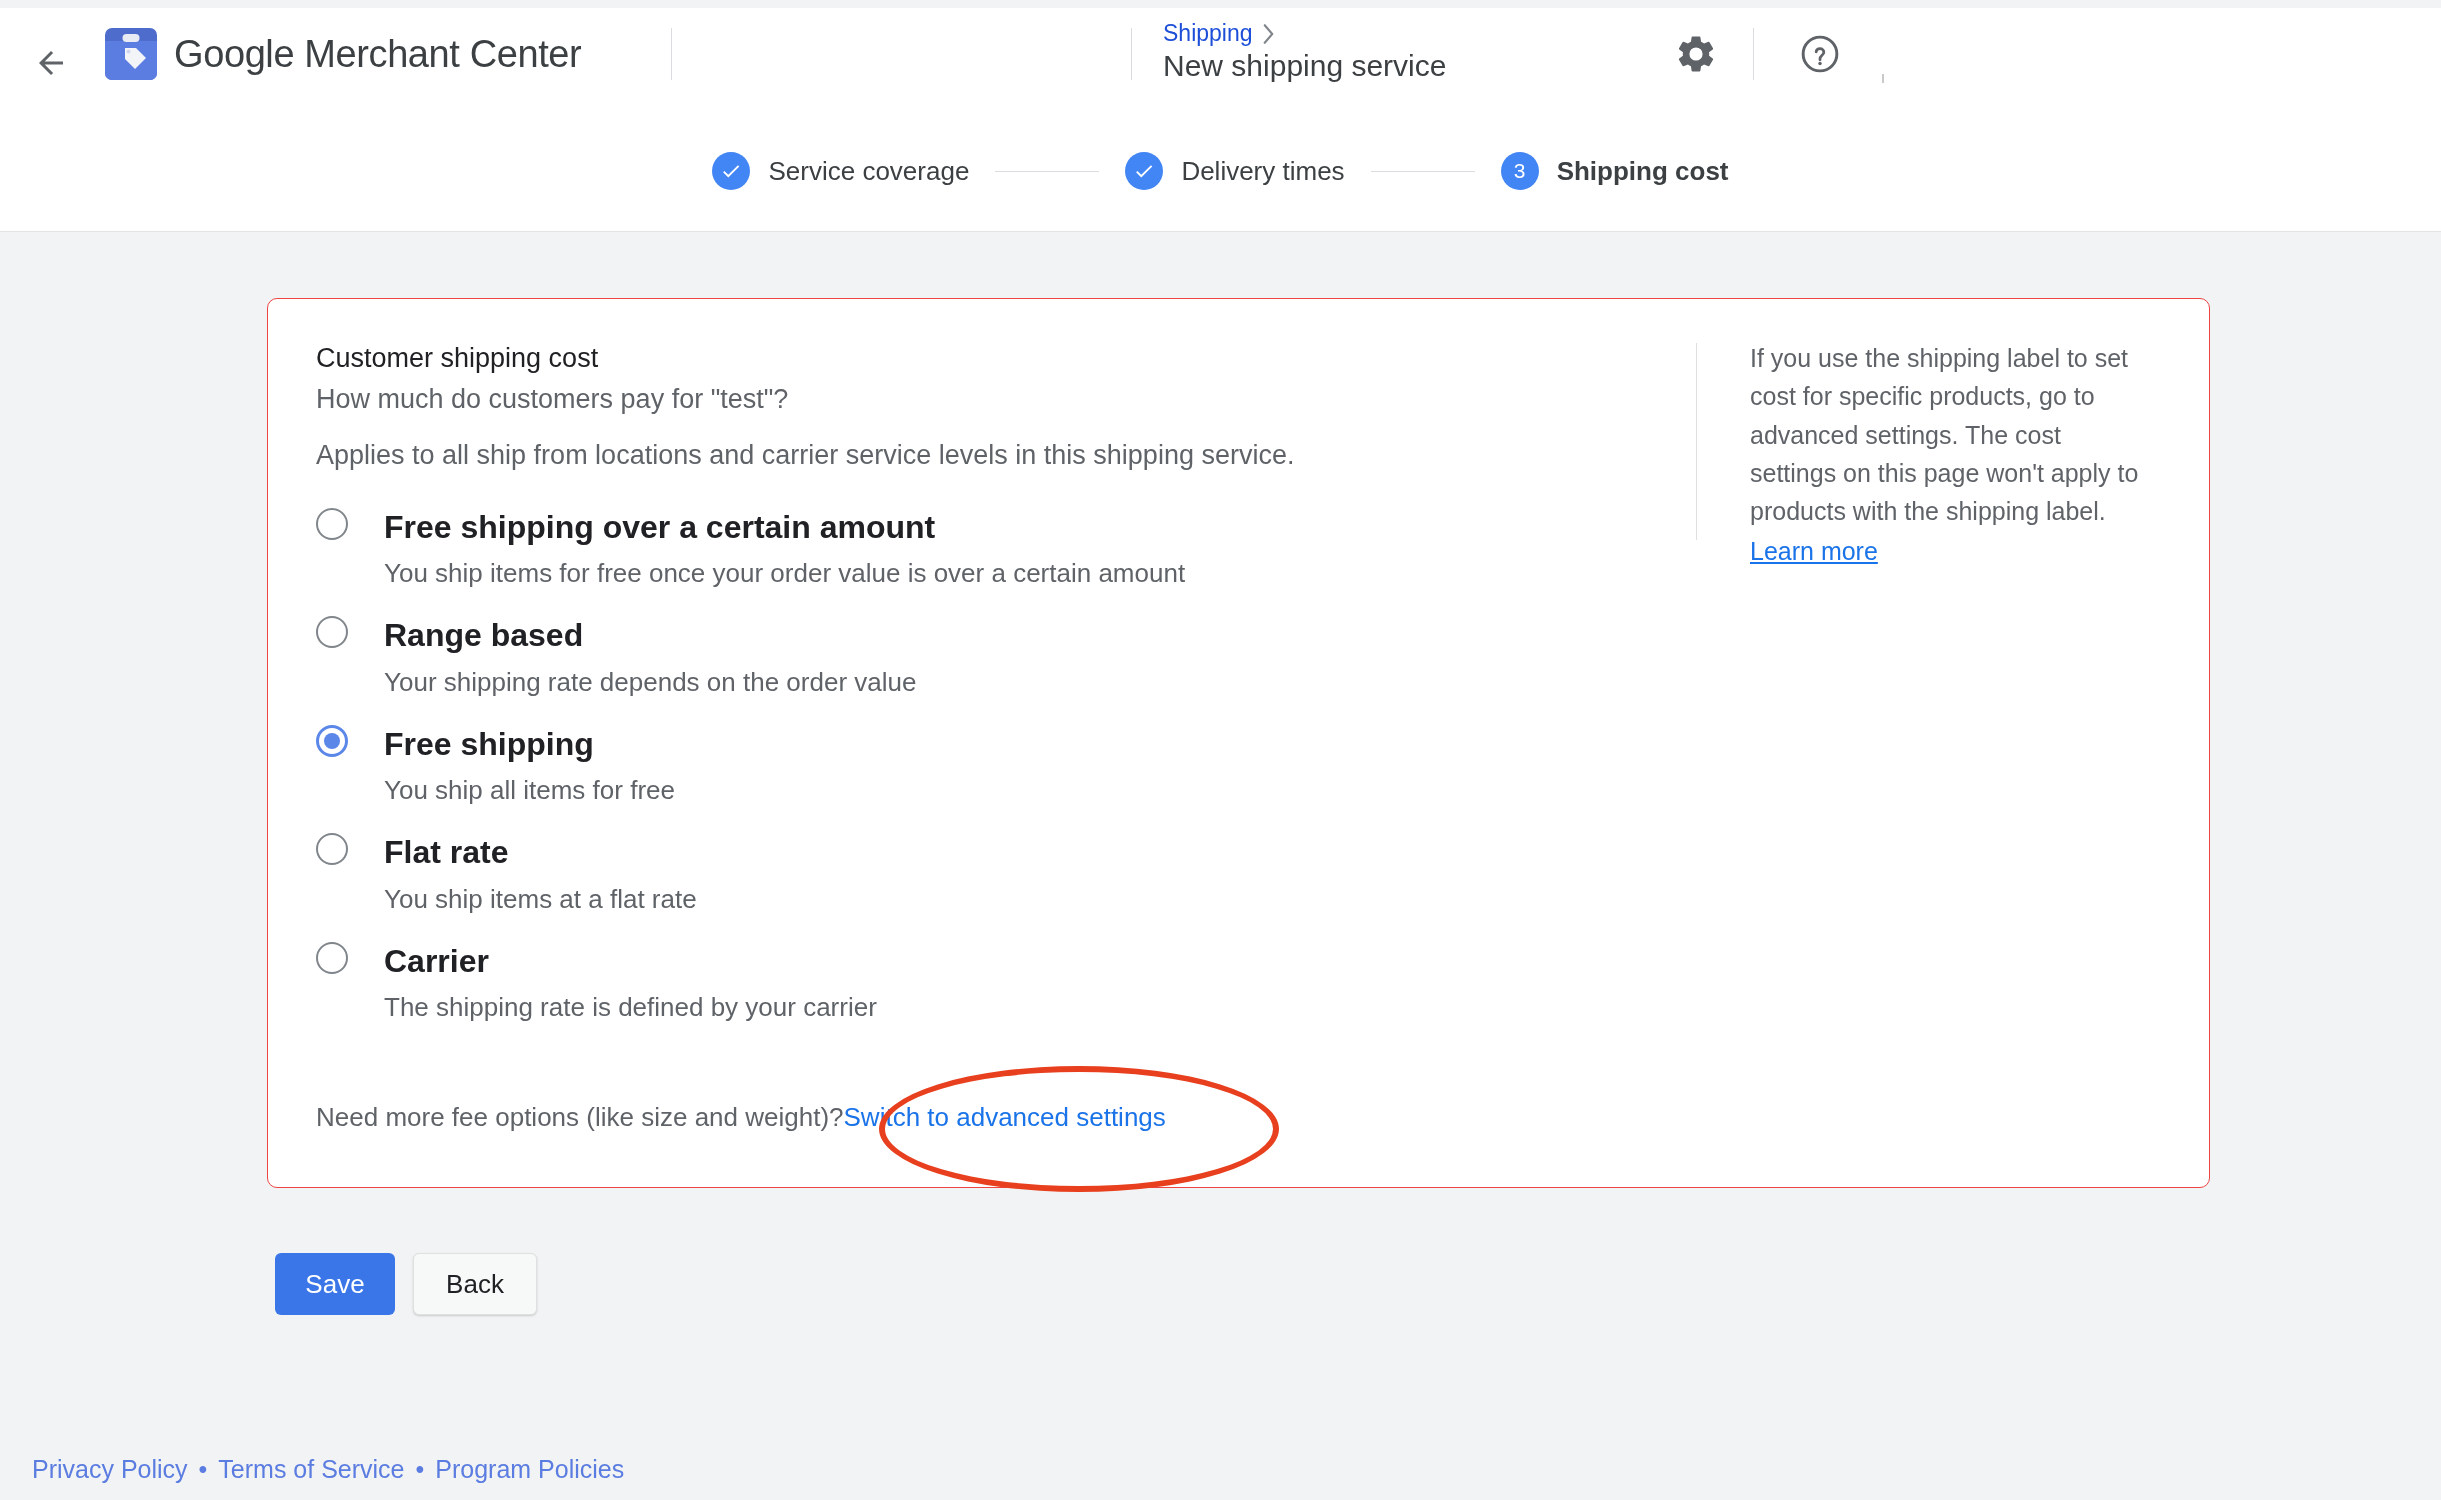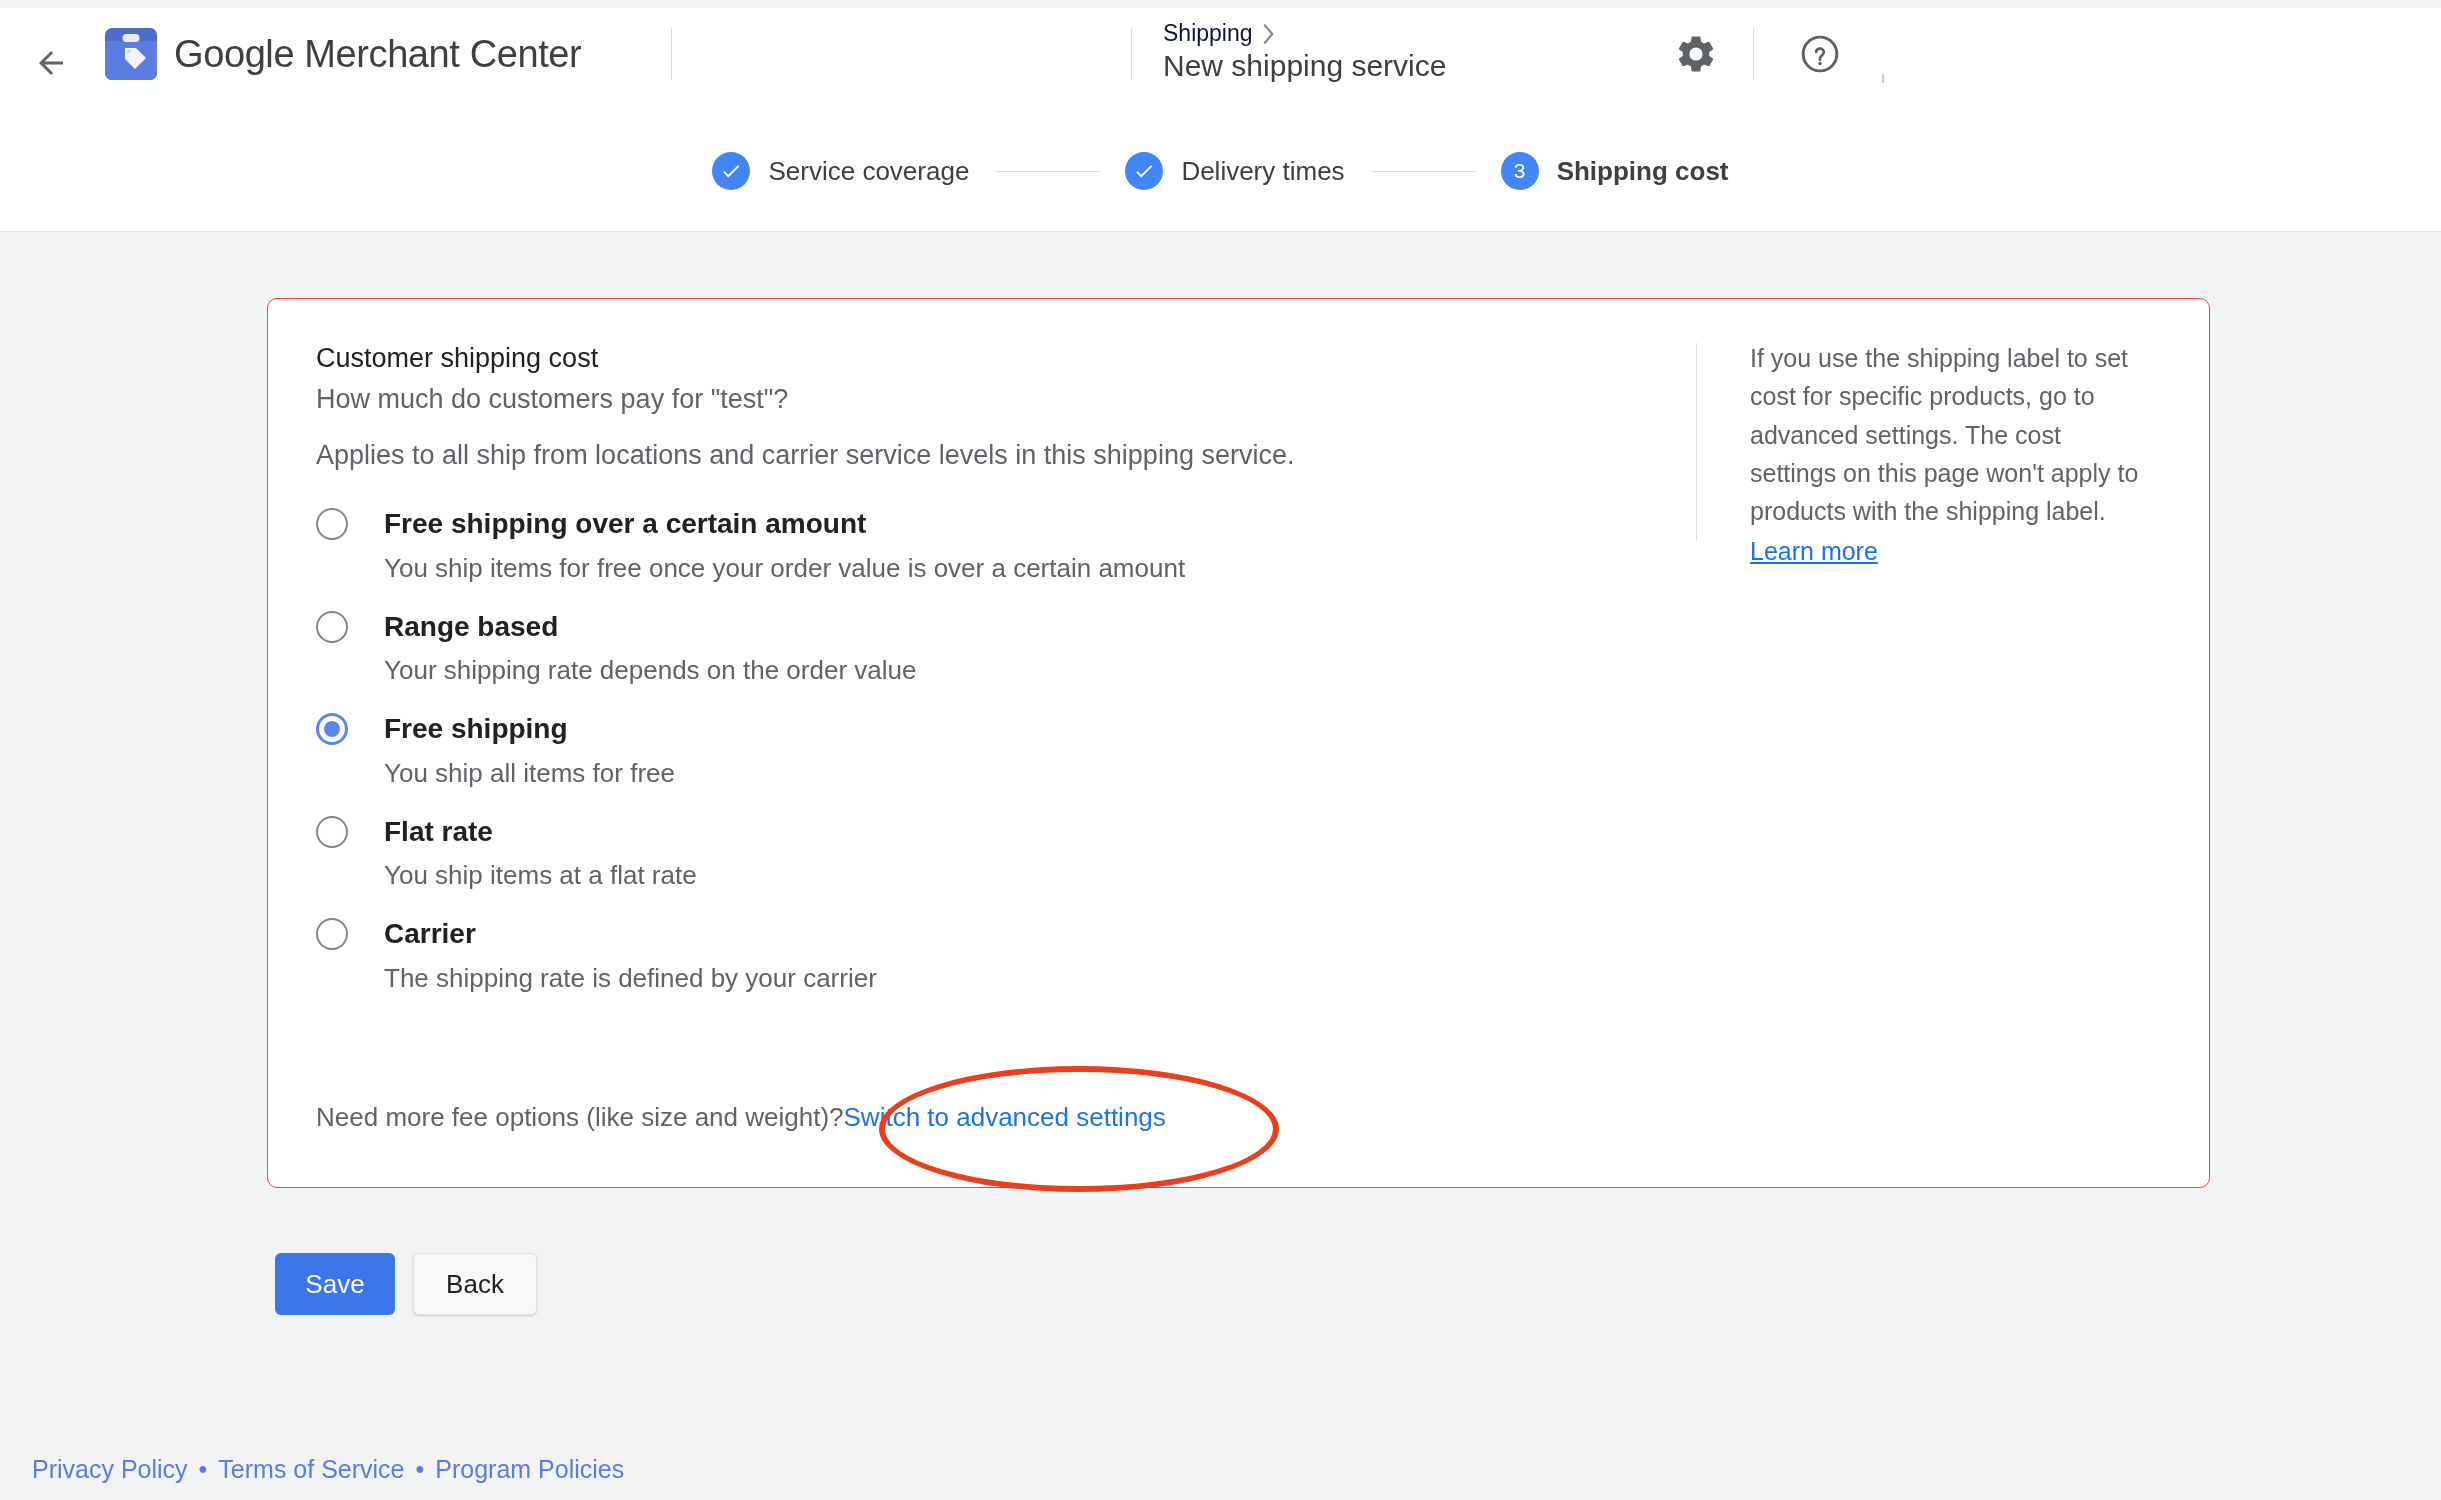--- a/index.html
+++ b/index.html
@@ -60,21 +60,21 @@
   }
   .sep-logo { left: 671px; }
   .sep-crumb { left: 1131px; }
   .sep-icons { left: 1753px; }
 
   .crumbs {
     position: absolute; left: 1163px; top: 12px;
     display: flex; flex-direction: column; gap: 2px;
   }
   .crumb-top {
-    font-size: 23px; color: #0f172a; display: flex; align-items: center; gap: 8px;
+    font-size: 23px; color: #1d4ed8; display: flex; align-items: center; gap: 8px;
     cursor: pointer;
   }
   .crumb-current {
     font-size: 30px; color: #3c4043; white-space: nowrap;
   }
 
   .icon-btn {
     position: absolute; top: 22px;
     width: 48px; height: 48px;
     display: flex; align-items: center; justify-content: center;
@@ -145,21 +145,21 @@
     border: 3px solid #5b87e8;
   }
   .radio-row.checked .radio-mark::after {
     content: "";
     position: absolute; left: 50%; top: 50%;
     transform: translate(-50%, -50%);
     width: 16px; height: 16px; border-radius: 50%;
     background: #5b87e8;
   }
   .radio-label {
-    margin-left: 68px; font-size: 28px; font-weight: 700;
+    margin-left: 68px; font-size: 32px; font-weight: 700;
     color: #202124; line-height: 1.45; display: block;
   }
   .radio-hint {
     margin-left: 68px; margin-top: 8px;
     font-size: 26px; color: #5f6368; display: block;
   }
 
   .fee-line {
     position: absolute; left: 48px; top: 803px;
     font-size: 26px; color: #5f6368; white-space: nowrap;

